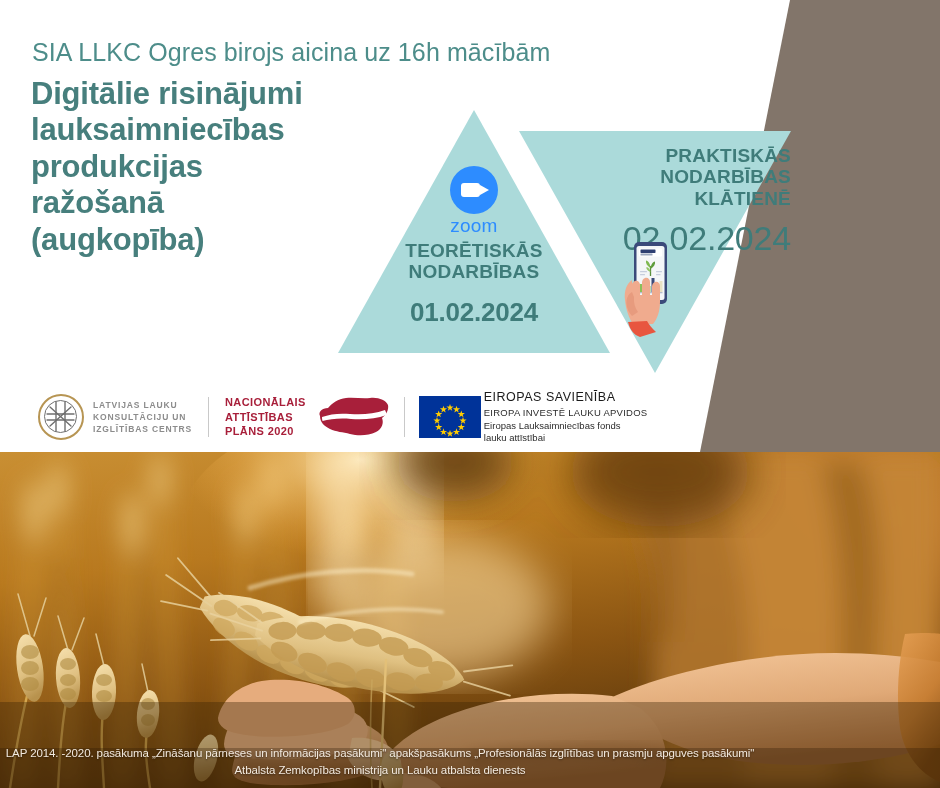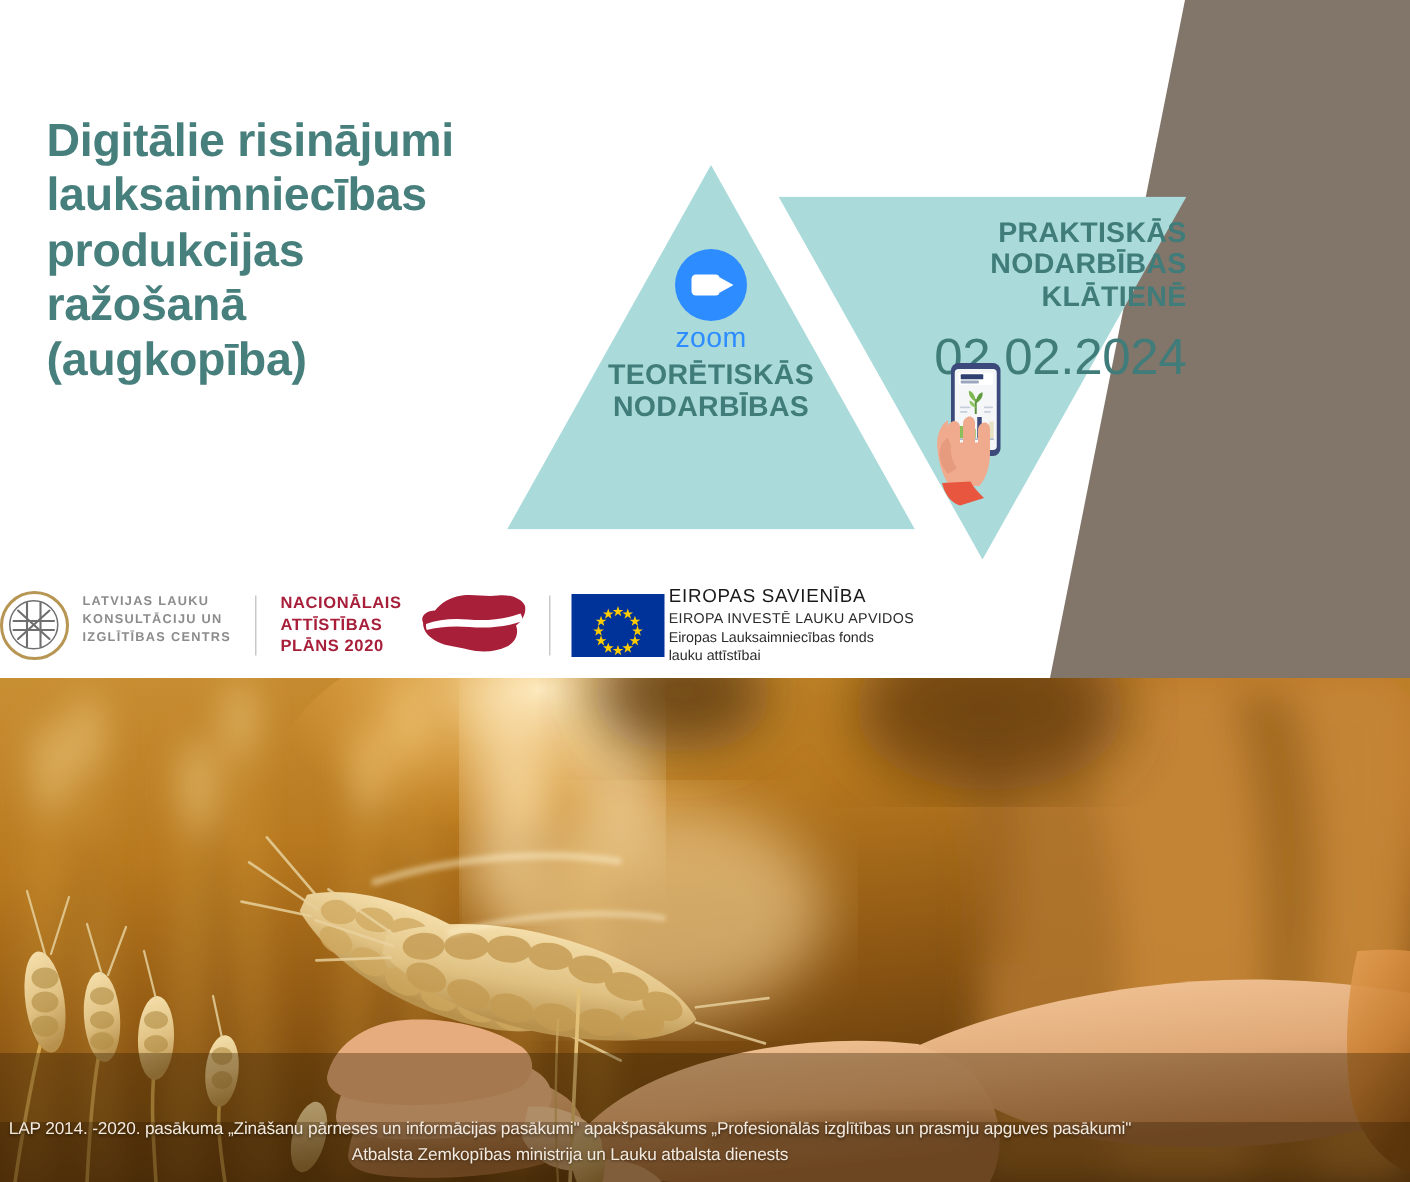--- a/index.html
+++ b/index.html
@@ -171,22 +171,23 @@
     position: absolute;
     left: 0; top: 382px;
     width: 700px; height: 70px;
     display: flex;
     align-items: center;
     gap: 0;
   }
 
   .logo-llkc {
     display: flex;
-    align-items: flex-start;
+    align-items: center;
     gap: 9px;
+    padding-left: 38px;
   }
   .llkc-mark {
     width: 46px; height: 46px;
     border-radius: 50%;
     border: 2.5px solid #b79553;
     position: relative;
     overflow: hidden;
     flex: none;
   }
   .llkc-mark svg { position: absolute; left: 0; top: 0; }
@@ -202,21 +203,21 @@
   .bar-sep {
     width: 1px; height: 40px;
     background: #c9c9c9;
     flex: none;
   }
   .sep-a { margin-left: 16px; margin-right: 16px; }
   .sep-b { margin-left: 14px; margin-right: 14px; }
 
   .logo-nap {
     display: flex;
-    align-items: flex-start;
+    align-items: center;
     gap: 10px;
   }
   .nap-words {
     font-size: 11px;
     font-weight: 700;
     line-height: 1.36;
     letter-spacing: 0.4px;
     color: #a81f3a;
     white-space: nowrap;
   }
@@ -282,20 +283,21 @@
 </style>
 </head>
 <body>
 
 <div id="poster">
 
   <div class="top-panel">
 
     <div class="brown-wedge"></div>
 
+    <div class="kicker">SIA LLKC Ogres birojs aicina uz 16h mācībām</div>
 
     <h1 class="headline">
       <span class="ln">Digitālie risinājumi</span>
       <span class="ln">lauksaimniecības</span>
       <span class="ln">produkcijas</span>
       <span class="ln">ražošanā</span>
       <span class="ln">(augkopība)</span>
     </h1>
 
     <div class="tri-up"></div>
@@ -307,20 +309,21 @@
         <div class="zoom-cam"></div>
       </div>
       <div class="zoom-word">zoom</div>
     </div>
 
     <div class="tri-up-text">
       <div class="cap">
         <div>TEORĒTISKĀS</div>
         <div>NODARBĪBAS</div>
       </div>
+      <div class="date">01.02.2024</div>
     </div>
 
     <div class="tri-down-text">
       <div class="cap">
         <div>PRAKTISKĀS</div>
         <div>NODARBĪBAS</div>
         <div>KLĀTIENĒ</div>
       </div>
       <div class="date">02.02.2024</div>
     </div>

